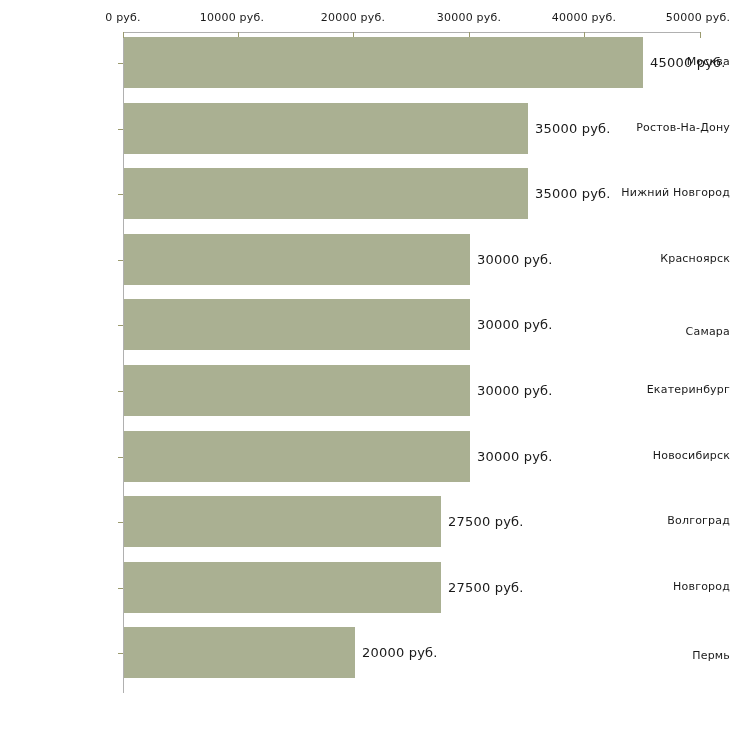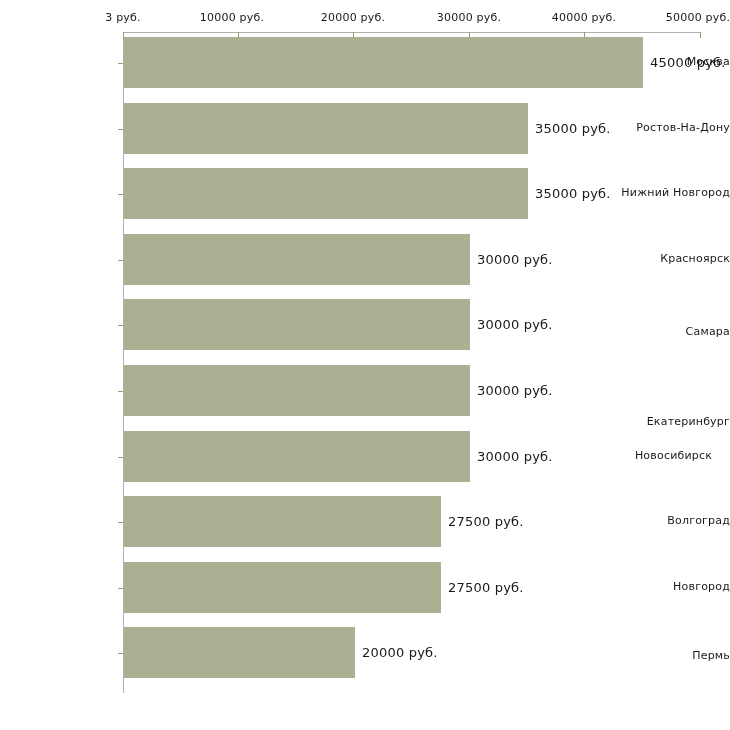--- a/index.html
+++ b/index.html
@@ -98,21 +98,21 @@
   <div class="axis-line"></div>
   <div class="yaxis-line"></div>
 
   <div class="tick-mark" style="left:123px;"></div>
   <div class="tick-mark" style="left:238px;"></div>
   <div class="tick-mark" style="left:353px;"></div>
   <div class="tick-mark" style="left:469px;"></div>
   <div class="tick-mark" style="left:584px;"></div>
   <div class="tick-mark" style="left:700px;"></div>
 
-  <div class="tick-label" style="left:123px;">3 руб.</div>
+  <div class="tick-label" style="left:123px;">0 руб.</div>
   <div class="tick-label" style="left:232px;">10000 руб.</div>
   <div class="tick-label" style="left:353px;">20000 руб.</div>
   <div class="tick-label" style="left:469px;">30000 руб.</div>
   <div class="tick-label" style="left:584px;">40000 руб.</div>
   <div class="tick-label" style="left:698px;">50000 руб.</div>
 
   <div id="bars-layer">
       <div class="bar" style="top: 37px; width: 519px; height: 51px; background: rgb(170, 176, 146);"></div>
       <div class="bar-value" style="left: 650px; top: 54.5px;">45000 руб.</div>
       <div class="cat-label" style="top: 54.5px;">Москва</div>
@@ -128,25 +128,25 @@
       <div class="bar" style="top: 234px; width: 346px; height: 51px; background: rgb(170, 176, 146);"></div>
       <div class="bar-value" style="left: 477px; top: 251.5px;">30000 руб.</div>
       <div class="cat-label" style="top: 251.5px;">Красноярск</div>
       <div class="cat-tick" style="top: 260px; background: rgb(154, 154, 110);"></div>
       <div class="bar" style="top: 299px; width: 346px; height: 51px; background: rgb(170, 176, 146);"></div>
       <div class="bar-value" style="left: 477px; top: 316.5px;">30000 руб.</div>
       <div class="cat-label" style="top: 325px;">Самара</div>
       <div class="cat-tick" style="top: 325px; background: rgb(154, 154, 110);"></div>
       <div class="bar" style="top: 365px; width: 346px; height: 51px; background: rgb(170, 176, 146);"></div>
       <div class="bar-value" style="left: 477px; top: 382.5px;">30000 руб.</div>
-      <div class="cat-label" style="top: 382.5px; margin-top: 32px;">Екатеринбург</div>
+      <div class="cat-label" style="top: 382.5px;">Екатеринбург</div>
       <div class="cat-tick" style="top: 391px; background: rgb(154, 154, 110);"></div>
       <div class="bar" style="top: 431px; width: 346px; height: 51px; background: rgb(170, 176, 146);"></div>
       <div class="bar-value" style="left: 477px; top: 448.5px;">30000 руб.</div>
-      <div class="cat-label" style="top: 448.5px; text-align: center;">Новосибирск</div>
+      <div class="cat-label" style="top: 448.5px;">Новосибирск</div>
       <div class="cat-tick" style="top: 457px; background: rgb(154, 154, 110);"></div>
       <div class="bar" style="top: 496px; width: 317px; height: 51px; background: rgb(170, 176, 146);"></div>
       <div class="bar-value" style="left: 448px; top: 513.5px;">27500 руб.</div>
       <div class="cat-label" style="top: 513.5px;">Волгоград</div>
       <div class="cat-tick" style="top: 522px; background: rgb(154, 154, 110);"></div>
       <div class="bar" style="top: 562px; width: 317px; height: 51px; background: rgb(170, 176, 146);"></div>
       <div class="bar-value" style="left: 448px; top: 579.5px;">27500 руб.</div>
       <div class="cat-label" style="top: 579.5px;">Новгород</div>
       <div class="cat-tick" style="top: 588px; background: rgb(154, 154, 110);"></div>
       <div class="bar" style="top: 627px; width: 231px; height: 51px; background: rgb(170, 176, 146);"></div>

